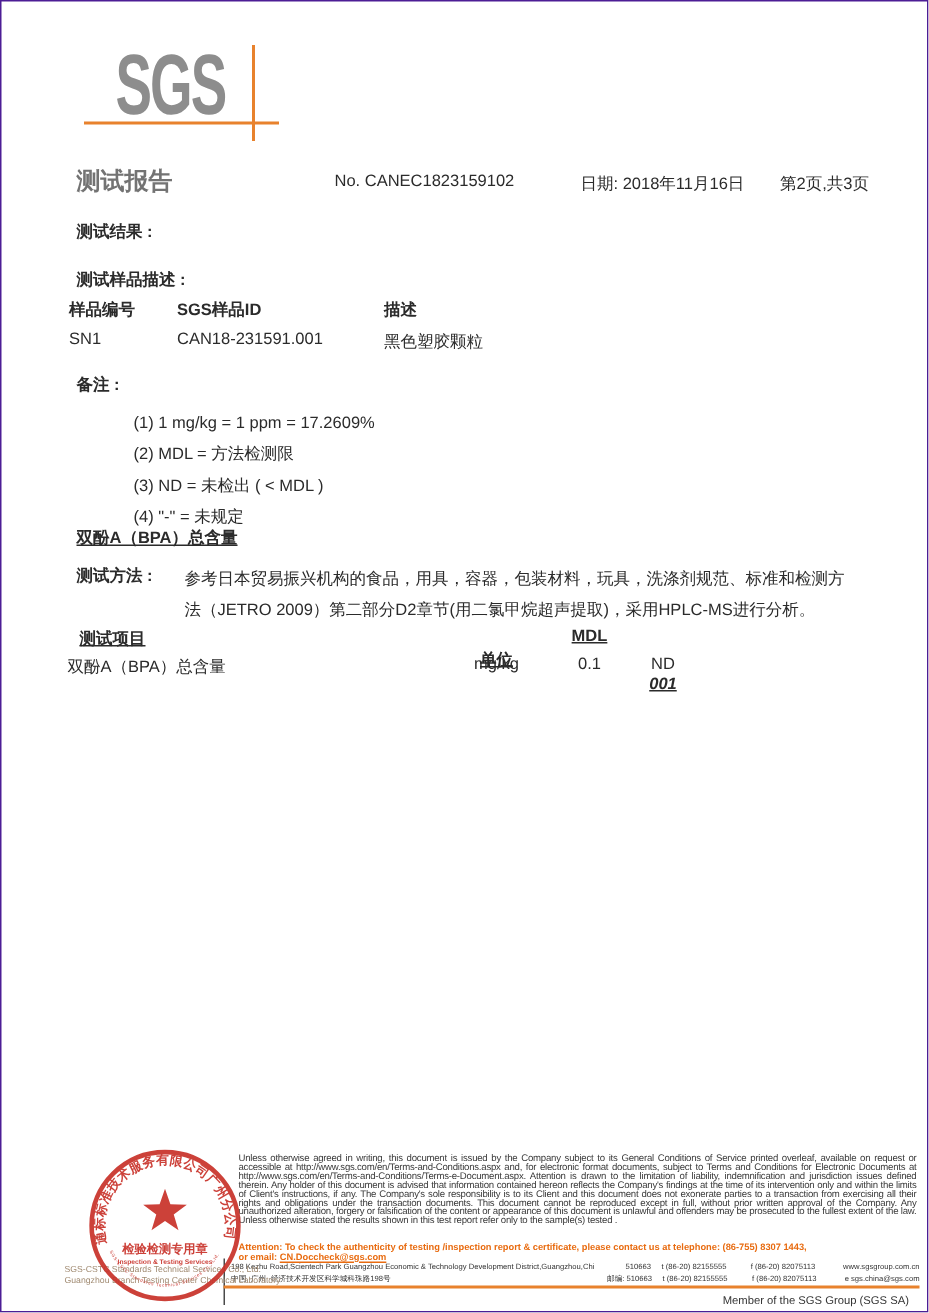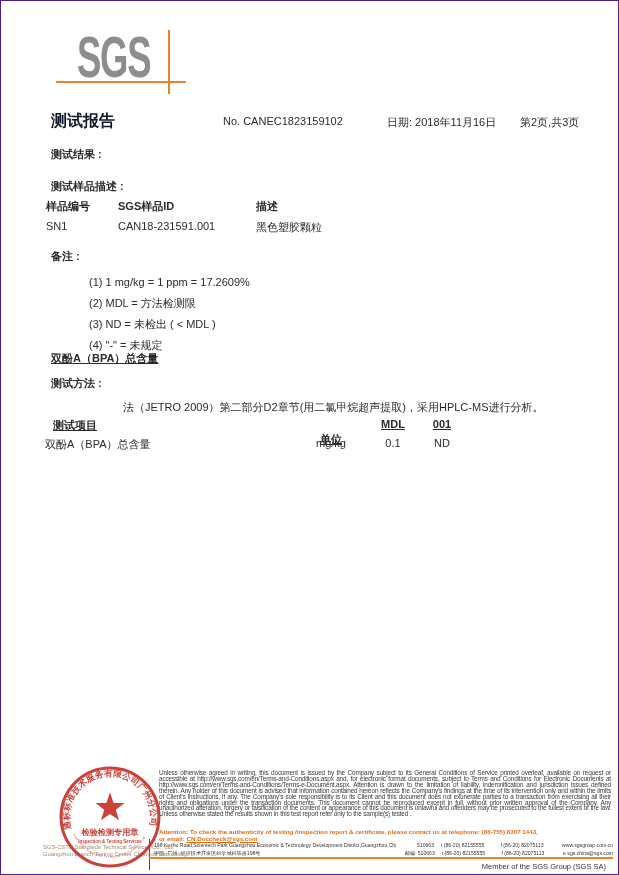--- a/index.html
+++ b/index.html
@@ -16,21 +16,21 @@
   
   .logo-text{
     position:absolute;left:76px;top:28px;
     font-size:57px;font-weight:bold;line-height:1;
     color:#8d8d8d;letter-spacing:-2px;
     transform:scaleX(.64);transform-origin:left top;
   }
   .logo-hline{position:absolute;left:55px;top:80px;width:130px;height:2px;background:#e8822d;}
   .logo-vline{position:absolute;left:167px;top:29px;width:2px;height:64px;background:#e8822d;}
 
-  .report-title{position:absolute;left:50px;top:110px;font-size:16px;font-weight:bold;color:#0f172a;}
+  .report-title{position:absolute;left:50px;top:110px;font-size:16px;font-weight:bold;color:#737373;}
   .report-no{position:absolute;left:222px;top:114px;font-size:11px;}
   .report-date{position:absolute;left:386px;top:114px;font-size:11px;}
   .report-pages{position:absolute;left:519px;top:114px;font-size:11px;}
 
   .results-label{position:absolute;left:50px;top:146px;font-size:11px;font-weight:bold;}
   .sample-title{position:absolute;left:50px;top:178px;font-size:11px;font-weight:bold;}
 
   
   .sample-table{position:absolute;left:45px;top:198px;display:grid;
     grid-template-columns:72px 126px auto;row-gap:6px;font-size:11px;}
@@ -42,21 +42,21 @@
   .remarks{position:absolute;left:88px;top:271px;font-size:11px;line-height:21px;}
 
   .bpa-title{position:absolute;left:50px;top:350px;font-size:11px;font-weight:bold;text-decoration:underline;}
   .method-label{position:absolute;left:50px;top:375px;font-size:11px;font-weight:bold;}
   .method-text{position:absolute;left:122px;top:375px;width:468px;font-size:11px;line-height:21px;}
 
   
   .rt{position:absolute;font-size:11px;}
   .rt.u{text-decoration:underline;}
   .rt.b{font-weight:bold;}
-  .rt.i{}
+  .rt.i{font-style:italic;margin-top:32px;}
   .rt.cc{width:44px;text-align:center;}
   .rt-h-item{left:52px;top:417px;}
   .rt-h-unit{left:308px;top:431px;}
   .rt-h-mdl{left:370px;top:417px;}
   .rt-h-001{left:419px;top:417px;}
   .rt-v-item{left:44px;top:436px;}
   .rt-v-unit{left:308px;top:436px;}
   .rt-v-mdl{left:370px;top:436px;}
   .rt-v-001{left:419px;top:436px;}
 
@@ -113,21 +113,21 @@
   <div class="remarks">
     <div>(1) 1 mg/kg = 1 ppm = 17.2609%</div>
     <div>(2) MDL = 方法检测限</div>
     <div>(3) ND = 未检出 ( &lt; MDL )</div>
     <div>(4) "-" = 未规定</div>
   </div>
 
   <div class="bpa-title">双酚A（BPA）总含量</div>
   <div class="method-label">测试方法 :</div>
   <div class="method-text">
-    <br>
+    <span>参考日本贸易振兴机构的食品，用具，容器，包装材料，玩具，洗涤剂规范、标准和检测方</span><br>
     <span>法（JETRO 2009）第二部分D2章节(用二氯甲烷超声提取)，采用HPLC-MS进行分析。</span>
   </div>
 
   <div class="rt u b rt-h-item">测试项目</div>
   <div class="rt u b cc rt-h-unit">单位</div>
   <div class="rt u b cc rt-h-mdl">MDL</div>
   <div class="rt u b i cc rt-h-001">001</div>
   <div class="rt rt-v-item">双酚A（BPA）总含量</div>
   <div class="rt cc rt-v-unit">mg/kg</div>
   <div class="rt cc rt-v-mdl">0.1</div>

